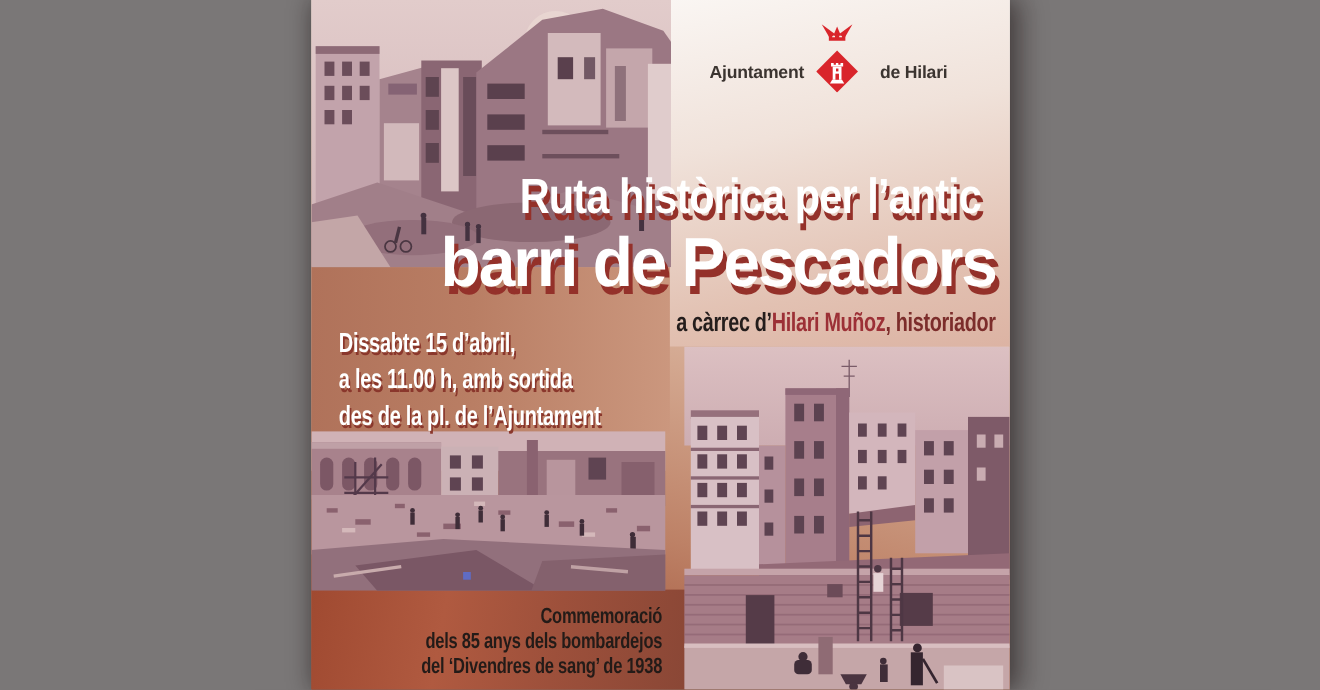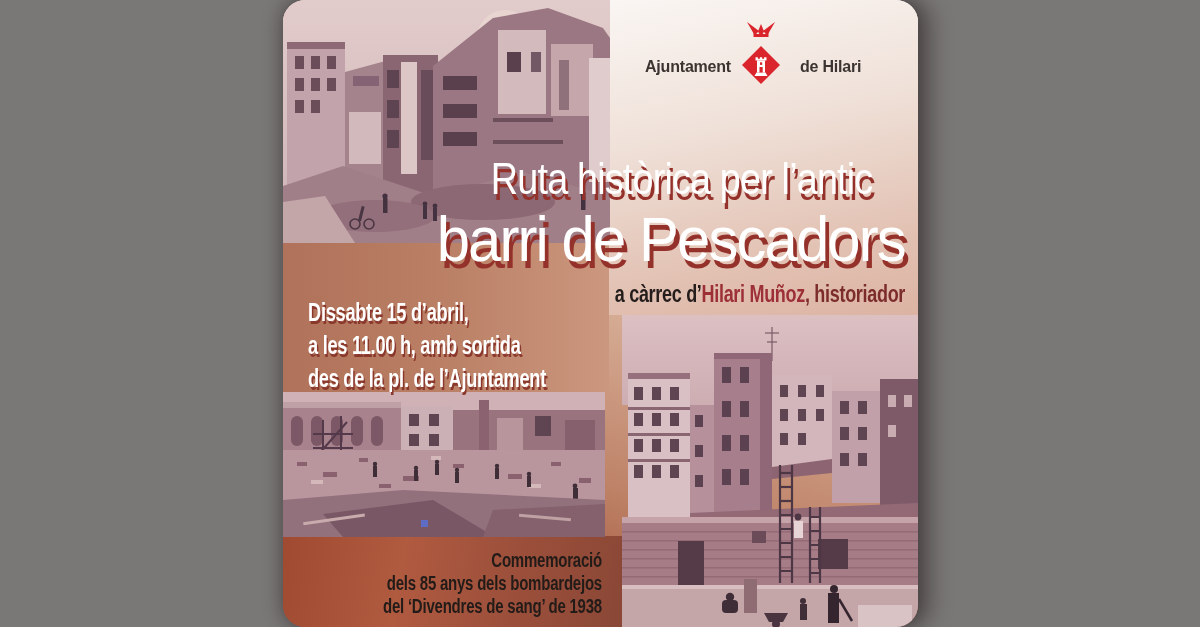--- a/index.html
+++ b/index.html
@@ -5,41 +5,40 @@
   html,body{margin:0;padding:0;}
   body{
     width:1200px;height:627px;position:relative;overflow:hidden;
     background:#7a7777;
     font-family:"Liberation Sans",sans-serif;
   }
   .poster{
     position:absolute;left:283px;top:0;width:635px;height:627px;overflow:hidden;
     background:linear-gradient(195deg,#f7f2ee 0%,#e9d2c6 28%,#d3a78f 52%,#bd8166 72%,#a55a40 88%,#94452f 100%);
     box-shadow:0 0 20px rgba(20,12,10,.45), 14px 0 22px rgba(20,12,10,.28);
-    border-radius:22px;
   }
   .panel{position:absolute;}
   .panel-top-right{left:320px;top:0;width:315px;height:315px;
     background:linear-gradient(168deg,#faf6f3 0%,#f0e2da 38%,#e2c1b2 78%,#dcb3a3 100%);}
   .panel-mid-left{left:0;top:242px;width:326px;height:152px;
     background:linear-gradient(90deg,#b0725a 0%,#b97e64 45%,#cb977e 100%);}
   .strip-bottom{left:0;top:536px;width:340px;height:91px;
     background:linear-gradient(100deg,#a04a31 0%,#b05a40 35%,#9d503b 65%,#8a4736 100%);}
   .photo{position:absolute;display:block;}
   .photo-tl{left:0;top:0;}
   .photo-bl{left:0;top:392px;}
   .photo-br{left:339px;top:315px;}
   .txt{position:absolute;z-index:5;}
   
   .logo-label{position:absolute;z-index:5;font-size:16px;font-weight:bold;color:#3b3430;letter-spacing:-.2px;}
   .logo-left{left:362px;top:58px;}
   .logo-right{left:517px;top:58px;}
   .crest{position:absolute;left:459px;top:22px;z-index:5;}
   
-  .title{right:13px;top:154px;text-align:left;color:#fff;font-weight:normal;white-space:nowrap;}
+  .title{right:13px;top:154px;text-align:center;color:#fff;font-weight:bold;white-space:nowrap;}
   .title-line1{font-size:45px;line-height:50px;letter-spacing:-1px;
     transform:scaleX(.84);transform-origin:right center;
     text-shadow:3px 6px 0 #94312a;}
   .title-line2{font-size:63px;line-height:66px;letter-spacing:-2px;margin-top:2px;
     transform:scaleX(.95);transform-origin:right center;
     text-shadow:4px 7px 0 #94312a;}
   
   .byline{right:13px;top:280px;font-size:24px;font-weight:bold;white-space:nowrap;
     transform:scaleX(.75);transform-origin:right top;letter-spacing:-.4px;color:#241d1c;}
   .byline .name{color:#9c3036;}

